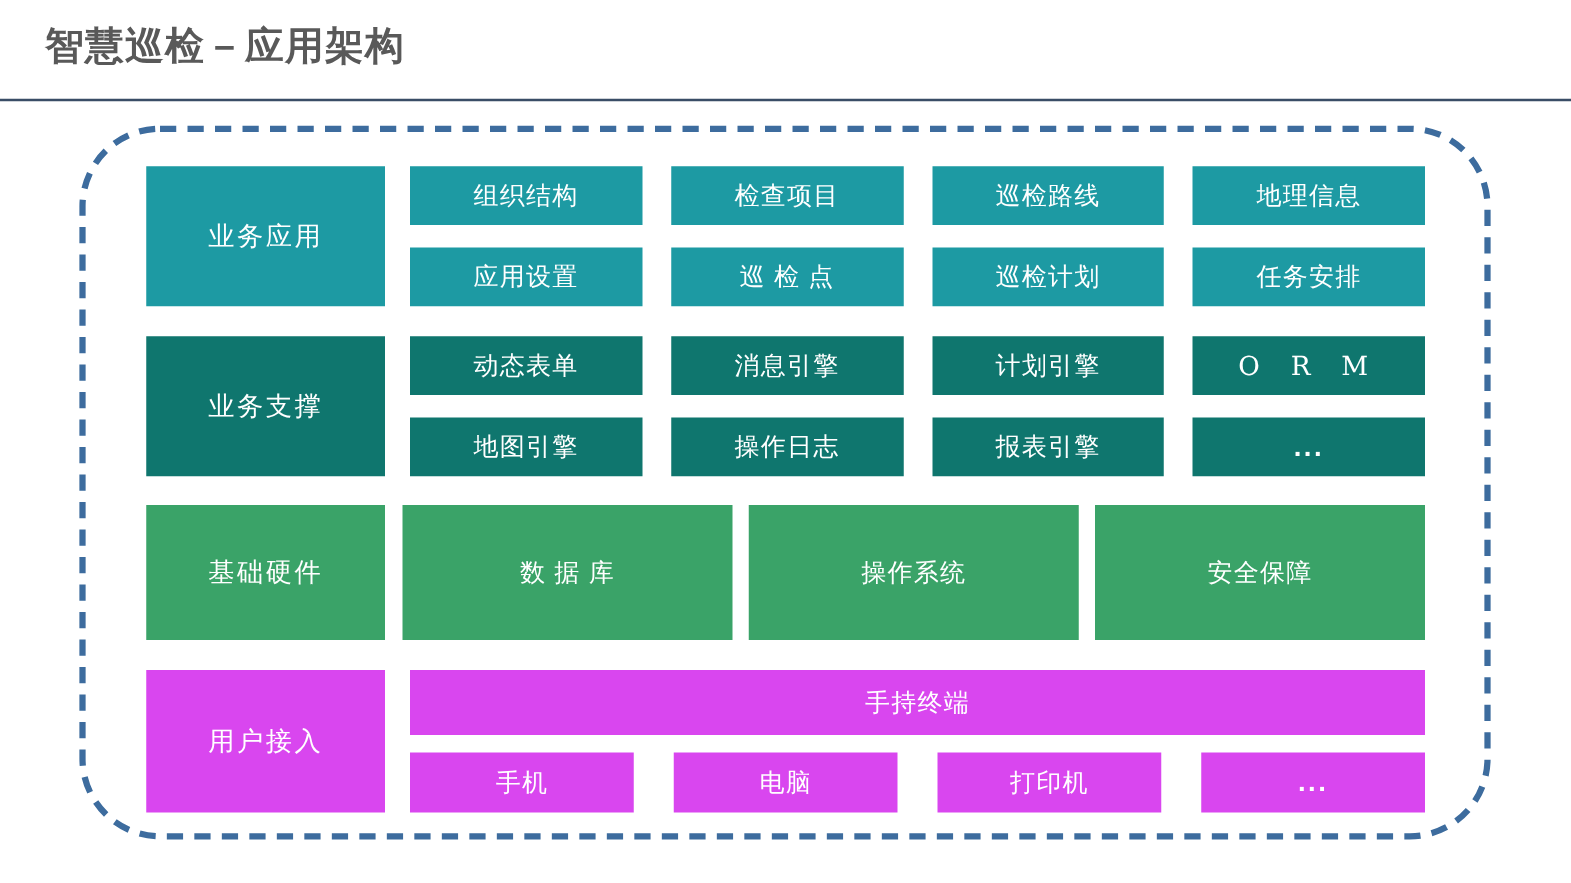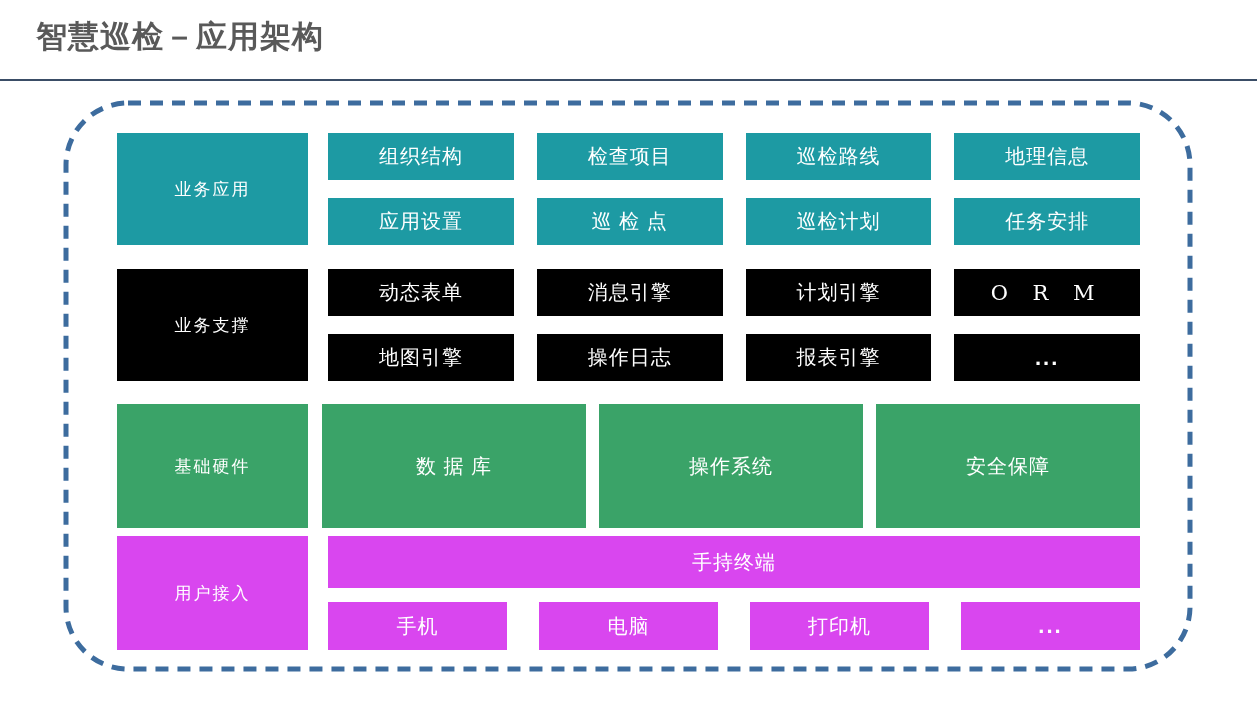--- a/index.html
+++ b/index.html
@@ -47,42 +47,42 @@
     width: 1023px;
     display: flex;
     gap: 20px;
   }
   .layer-label {
     flex: 0 0 191px;
     display: flex;
     align-items: center;
     justify-content: center;
     color: #ffffff;
-    font-size: 17px;
+    font-size: 21px;
     letter-spacing: 2px;
     white-space: nowrap;
   }
   .cell {
     display: flex;
     align-items: center;
     justify-content: center;
     color: #ffffff;
     font-size: 20px;
     letter-spacing: 1px;
     white-space: nowrap;
   }
 
   .bg-teal  { background: #1d9aa3; }
-  .bg-gray  { background: #000000; }
+  .bg-gray  { background: #0f766e; }
   .bg-green { background: #3aa368; }
   .bg-dark  { background: #d946ef; }
 
   #layer-apps    { top: 133px; height: 112px; }
   #layer-support { top: 269px; height: 112px; }
-  #layer-hw      { top: 404px; height: 124px; }
+  #layer-hw      { top: 404px; height: 108px; }
   #layer-users   { top: 536px; height: 114px; }
 
   .grid-2x4 {
     flex: 1;
     display: grid;
     grid-template-columns: repeat(4, 1fr);
     grid-auto-rows: 1fr;
     column-gap: 23px;
     row-gap: 18px;
   }

